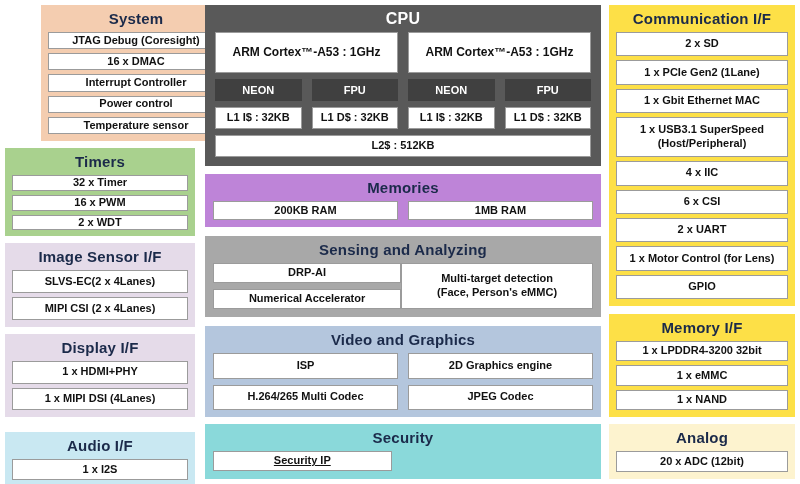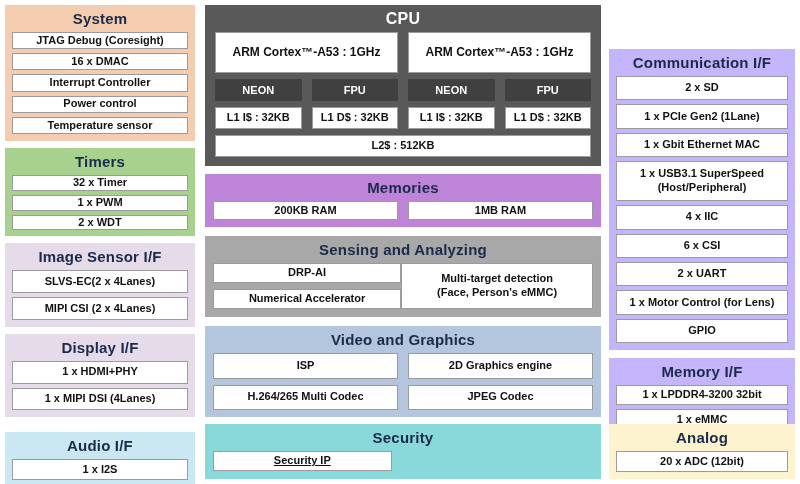--- a/index.html
+++ b/index.html
@@ -46,31 +46,31 @@
     font-weight: bold;
     color: #111;
     text-align: center;
     white-space: pre-line;
     line-height: 1.25;
   }
   .item.tall { flex: 1.7; }
   .item.dark { background: #404040; border-color: #404040; color: #ffffff; }
 
   
-  .c-system   { background: #f4cdb0; }
+  .c-system   { background: #f4cdb0; margin-left: 36px; }
   .c-timers   { background: #a9d18e; }
   .c-lilac    { background: #e5dbe9; }
   .c-audio    { background: #c9e8f2; }
   .c-cpu      { background: #595959; }
   .c-cpu .block-title { color: #ffffff; font-size: 16px; }
   .c-memories { background: #be84d8; }
   .c-sensing  { background: #a8a8a8; }
   .c-video    { background: #b4c6dd; }
   .c-security { background: #8ad9da; }
-  .c-comm     { background: #c4b5fd; margin-top: 44px; }
+  .c-comm     { background: #fde047; }
   .c-analog   { background: #fdf3cf; }
 
   
   .cpu-content {
     flex: 1;
     display: flex;
     flex-direction: column;
     gap: 6px;
     padding: 0 10px 9px;
   }
@@ -120,21 +120,21 @@
       <div class="item">Interrupt Controller</div>
       <div class="item">Power control</div>
       <div class="item">Temperature sensor</div>
     </div>
   </section>
 
   <section class="block c-timers" style="left:5px;top:148px;width:190px;height:88px">
     <div class="block-title">Timers</div>
     <div class="items">
       <div class="item">32 x Timer</div>
-      <div class="item">1 x PWM</div>
+      <div class="item">16 x PWM</div>
       <div class="item">2 x WDT</div>
     </div>
   </section>
 
   <section class="block c-lilac" style="left:5px;top:243px;width:190px;height:84px">
     <div class="block-title">Image Sensor I/F</div>
     <div class="items">
       <div class="item">SLVS-EC(2 x 4Lanes)</div>
       <div class="item">MIPI CSI (2 x 4Lanes)</div>
     </div>

